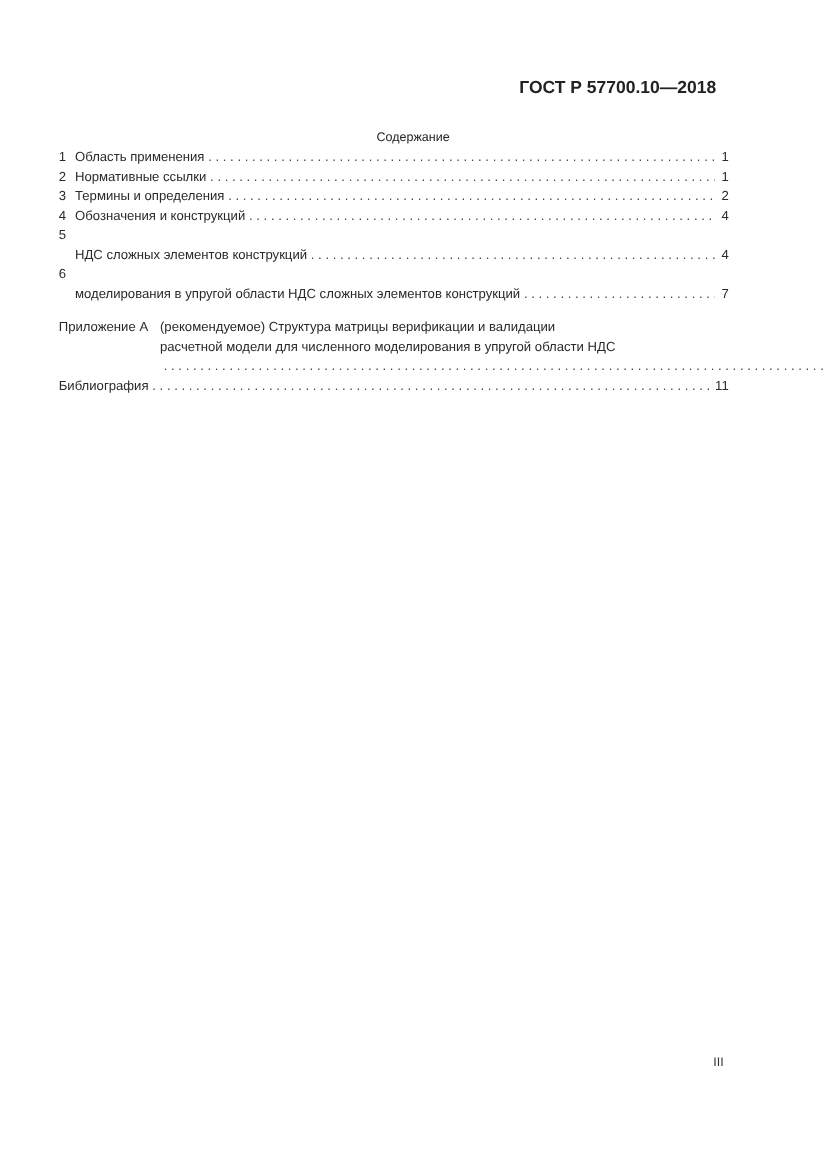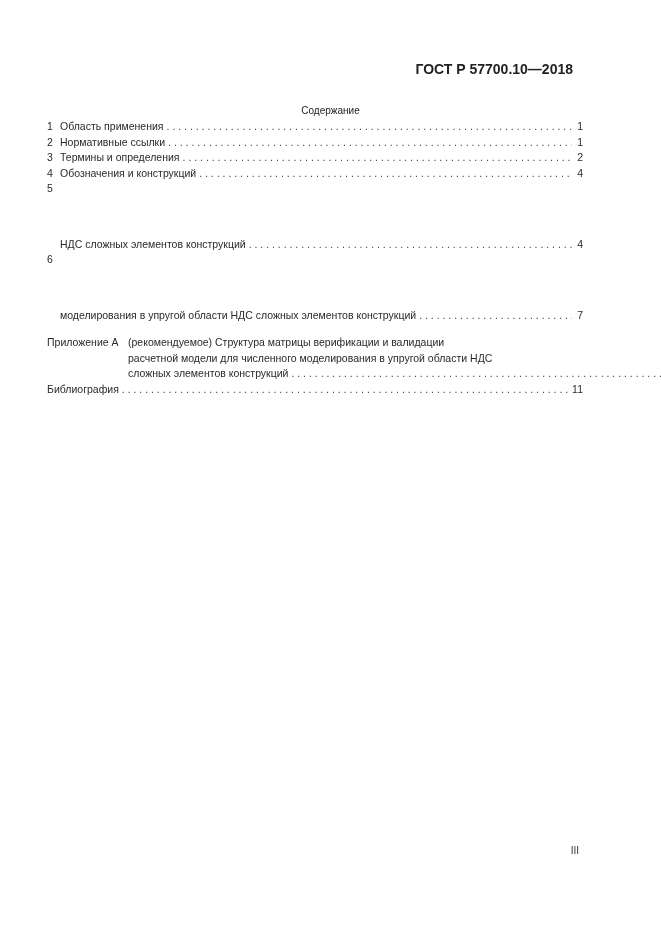--- a/index.html
+++ b/index.html
@@ -14,21 +14,21 @@
   }
   .title {
     position:absolute; top:92px; left:0; width:661px; text-align:center;
     font-size:10px; font-weight:normal; color:#222;margin-top:13px;
   }
   .toc { position:absolute; left:47px; top:119px; width:536px; font-size:10.5px; line-height:15.5px; }
   .entry { position:relative; margin-bottom:0; }
   .row { display:flex; align-items:baseline; }
   .num { width:13px; flex:none; }
   .text-line { white-space:nowrap; }
-  .indent { padding-left:13px;margin-top:40px; }
+  .indent { padding-left:13px; }
   .last { display:flex; align-items:baseline; }
   .last .lt { white-space:nowrap; flex:none; }
   .dots {
     flex:1; overflow:hidden; white-space:nowrap; margin:0 3px; color:#444;
     letter-spacing:2.2px;
   }
   .dots::after { content:". . . . . . . . . . . . . . . . . . . . . . . . . . . . . . . . . . . . . . . . . . . . . . . . . . . . . . . . . . . . . . . . . . . . . . . . . . . . . . . . . . . . . . . . . . . . . . . . . . . . . . . . . . . . . . . . . . . . . . . . . . . . . . . . . . . . ."; letter-spacing:0; }
   .page { flex:none; text-align:right; min-width:8px; }
   .app { display:flex; }
   .app-label { width:81px; flex:none; white-space:nowrap; }
@@ -102,21 +102,20 @@
       <span class="page">7</span>
     </div>
   </div>
 
   <div class="entry app" style="margin-top:12px;">
     <span class="app-label">Приложение А</span>
     <div class="app-body">
       <div class="text-line">(рекомендуемое) Структура матрицы верификации и валидации</div>
       <div class="text-line">расчетной модели для численного моделирования в упругой области НДС</div>
       <div class="last">
-        <span class="lt">сложных элементов конструкций</span>
         <span class="dots"></span>
 
       </div>
     </div>
   </div>
 
   <div class="entry">
     <div class="last">
       <span class="lt">Библиография</span>
       <span class="dots"></span>

